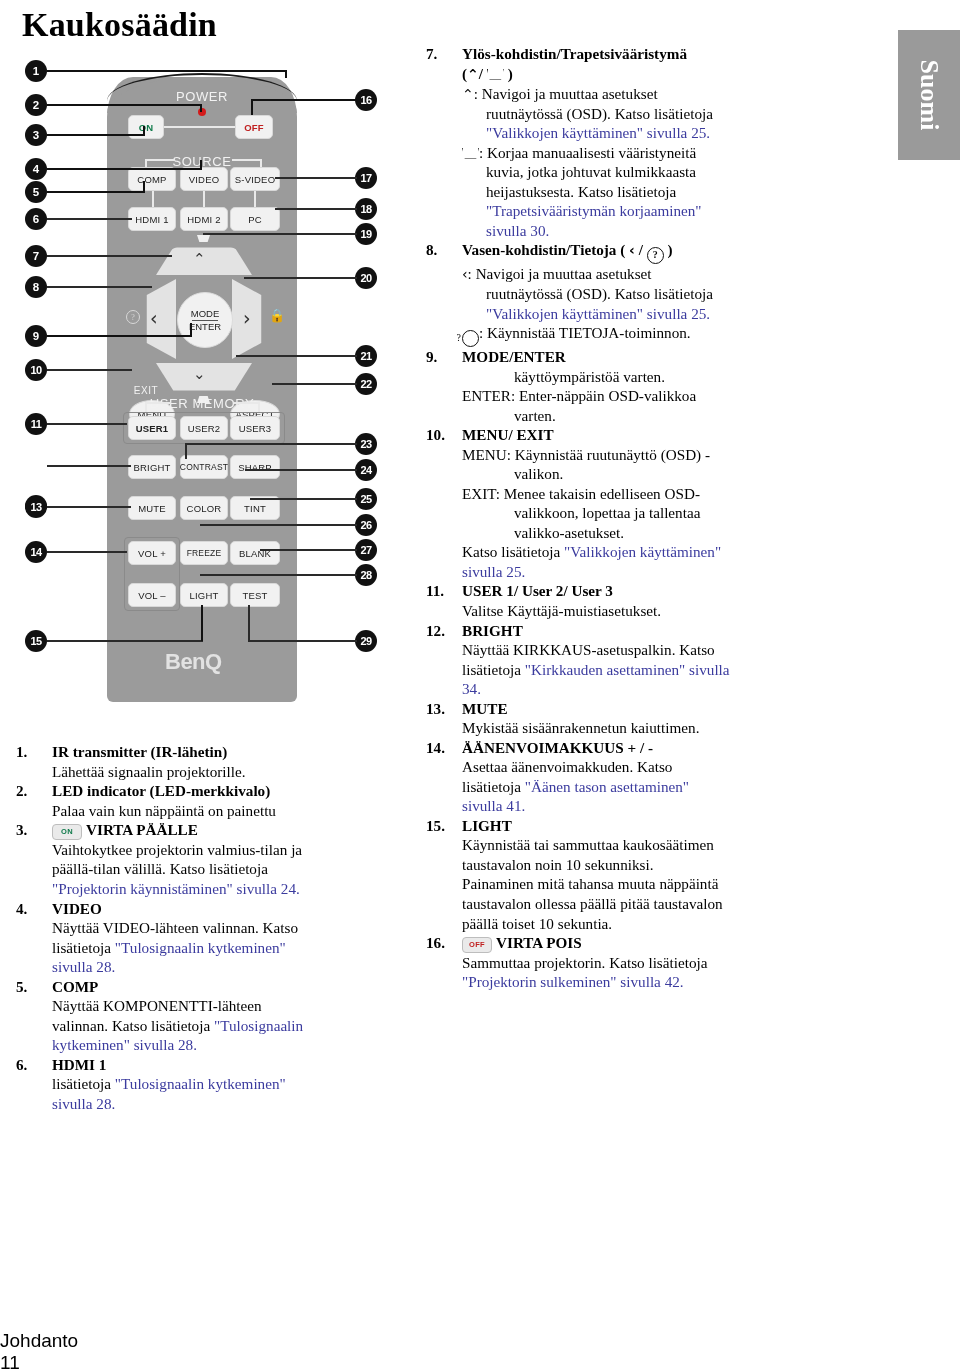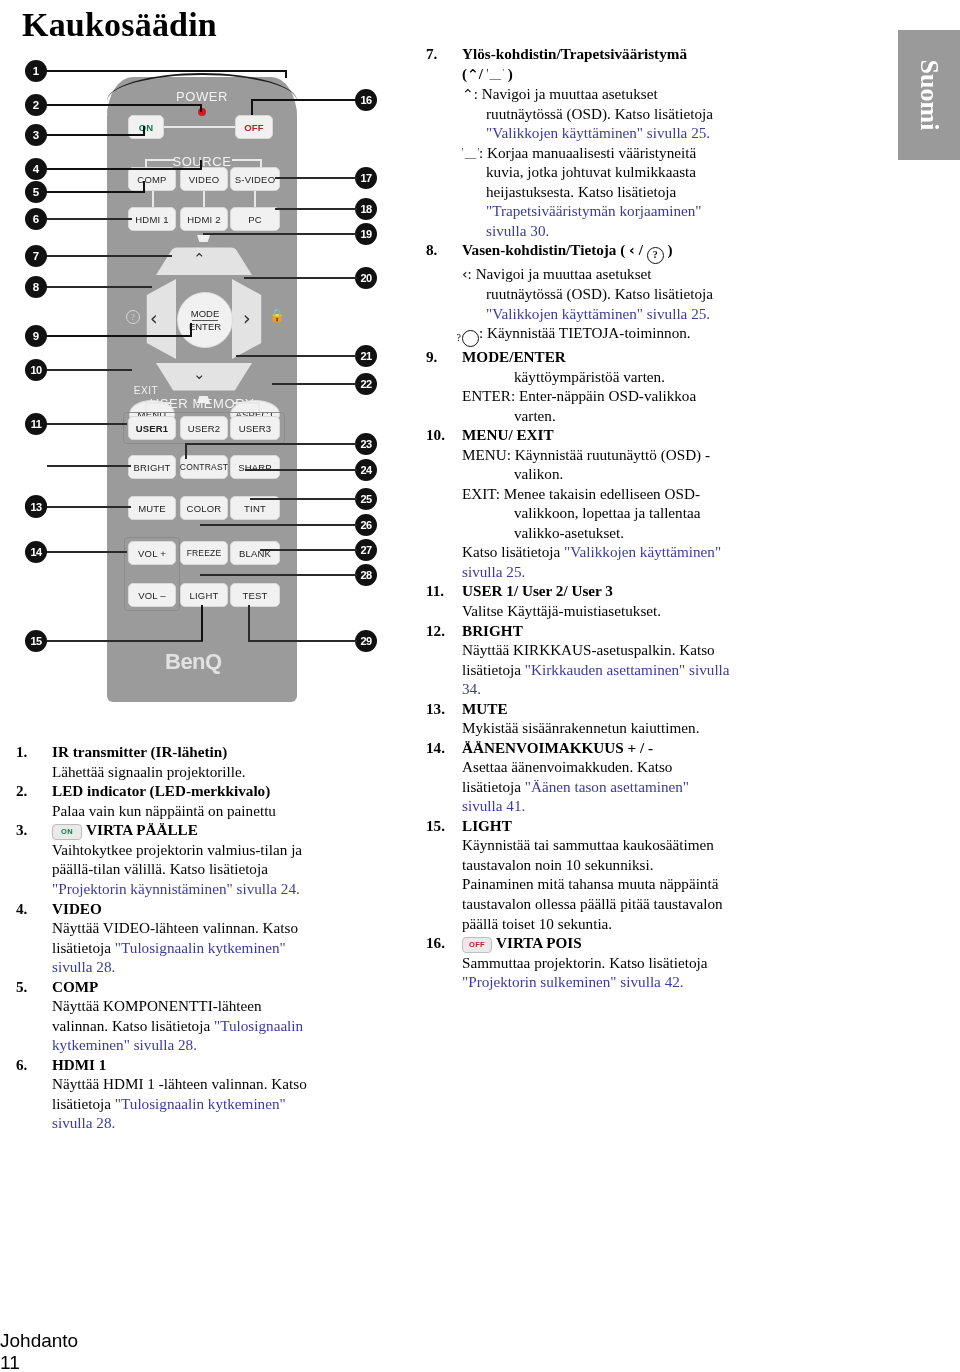--- a/index.html
+++ b/index.html
@@ -396,21 +396,20 @@
         <div>Näyttää KOMPONENTTI-lähteen</div>
         <div><span>valinnan. Katso lisätietoja </span><span class="lnk">"Tulosignaalin</span></div>
         <div class="lnk">kytkeminen" sivulla 28.</div>
       </div>
     </div>
 
     <div class="entry">
       <div class="num">6.</div>
       <div class="body">
         <div class="hd">HDMI 1</div>
-        <div>Näyttää HDMI 1 -lähteen valinnan. Katso</div>
         <div><span>lisätietoja </span><span class="lnk">"Tulosignaalin kytkeminen"</span></div>
         <div class="lnk">sivulla 28.</div>
       </div>
     </div>
   </div>
 
   <div class="col col-right">
 
     <div class="entry">
       <div class="num">7.</div>

